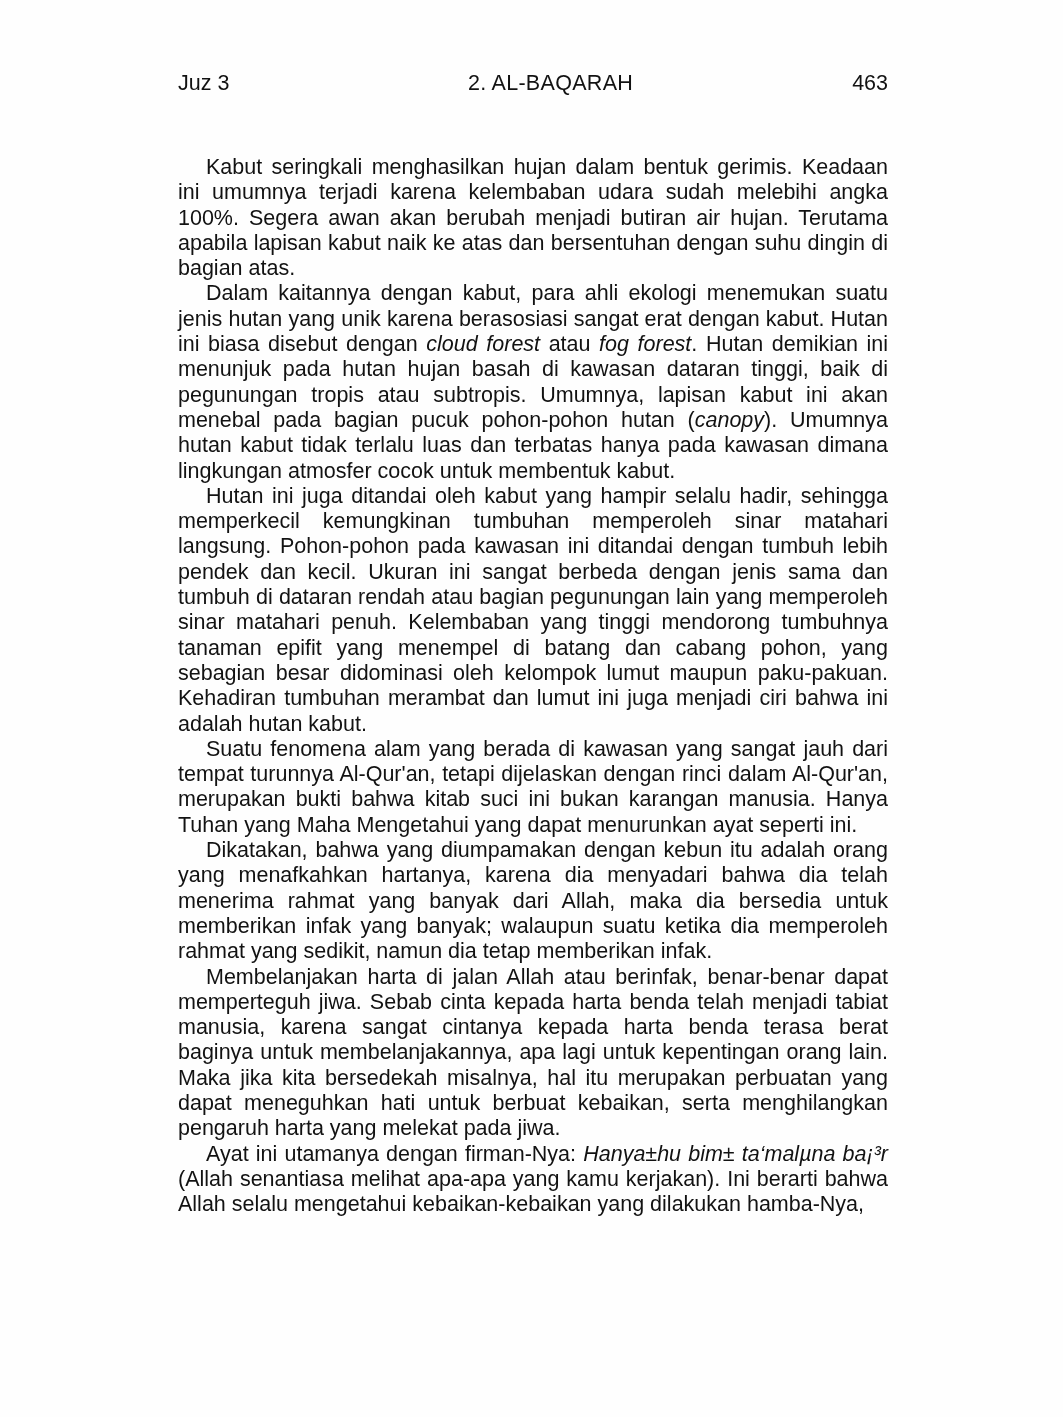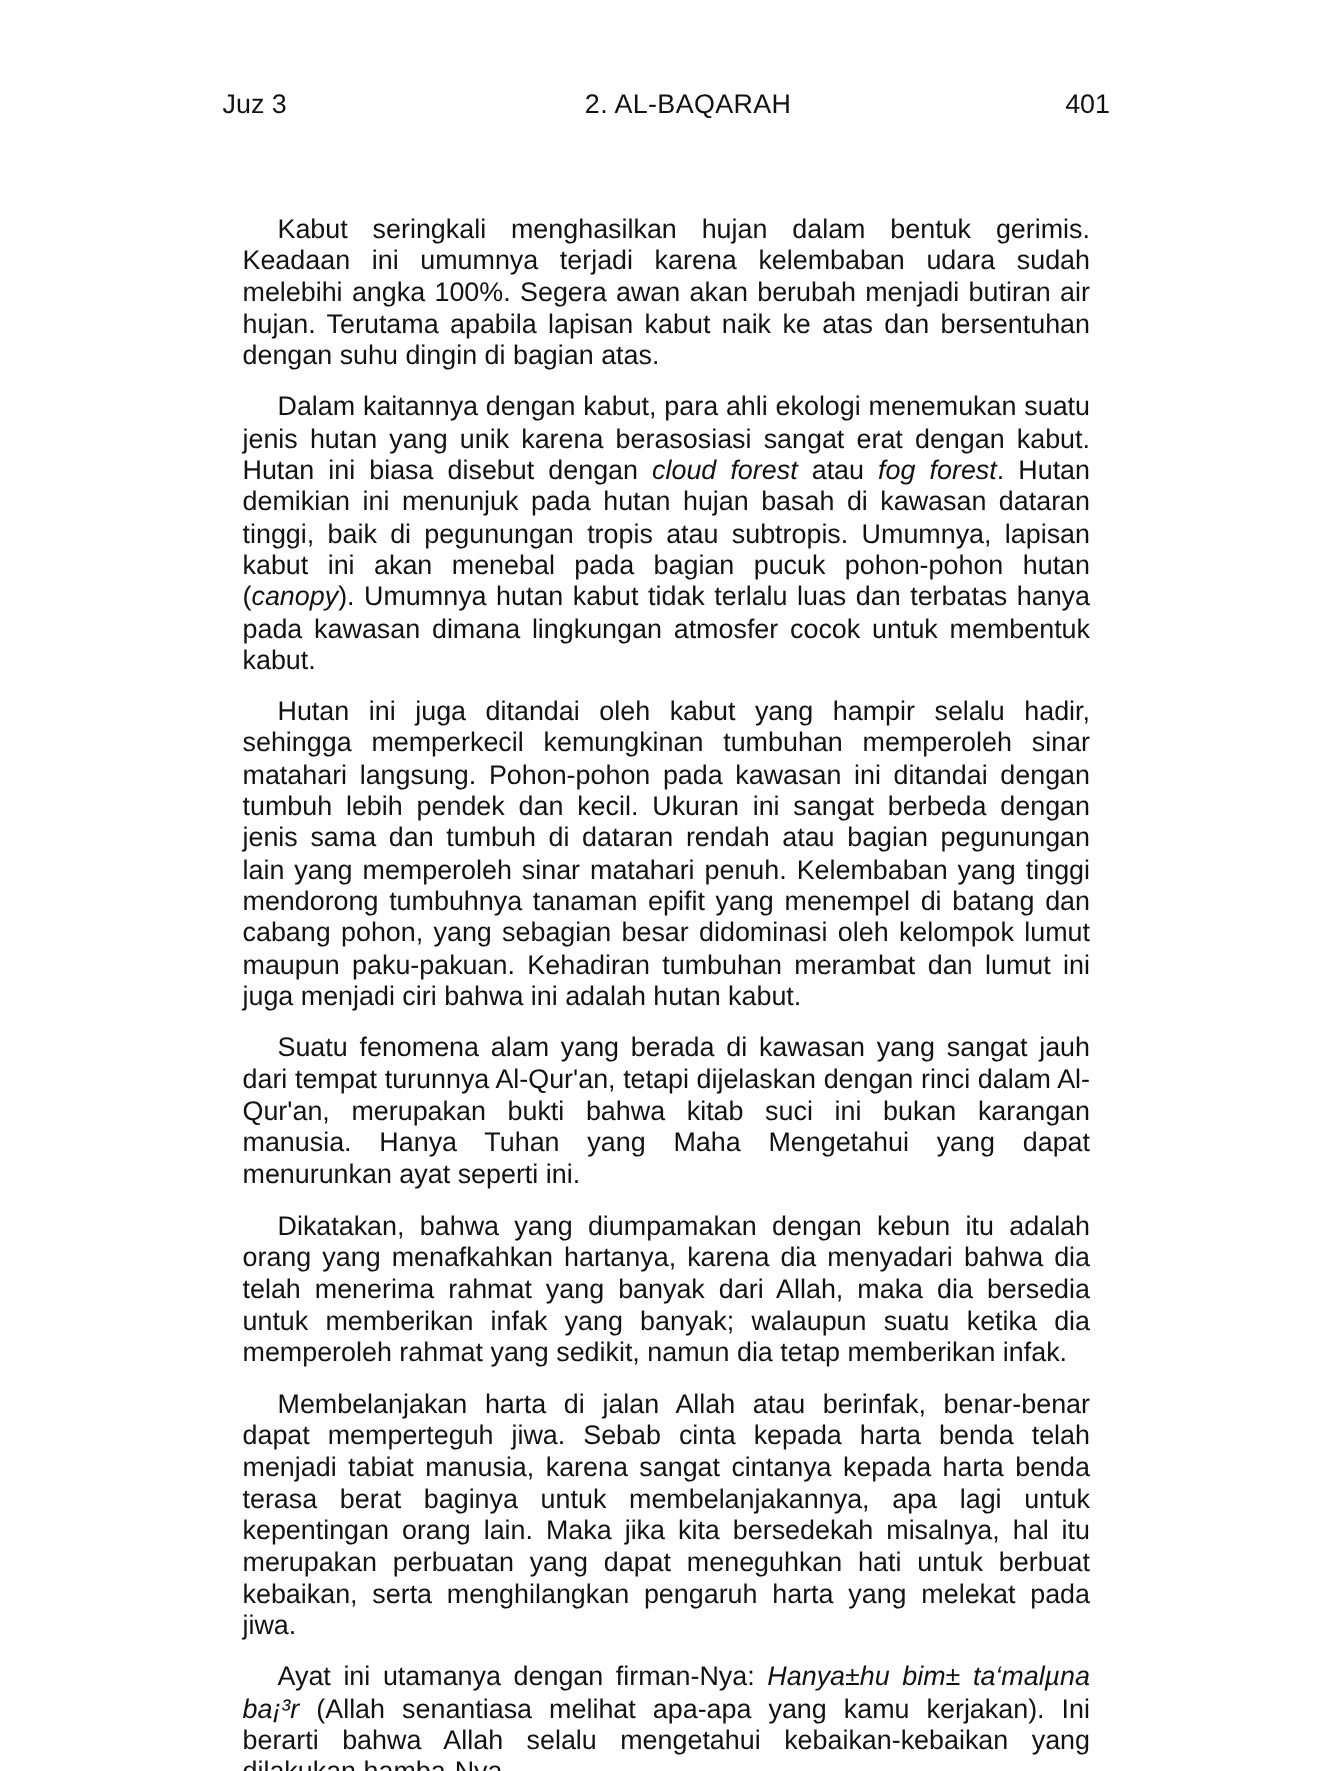--- a/index.html
+++ b/index.html
@@ -45,37 +45,37 @@
   .text-body {
     position: absolute;
     top: 155px;
     left: 178px;
     width: 710px;
     font-size: 21.5px;
     line-height: 25.3px;
     text-align: justify;
   }
   .para {
-    margin: 16px;
+    margin: 0;
     padding: 0;
     text-indent: 28px;
   }
   .para i {
     font-style: italic;
   }
 </style>
 </head>
 <body>
 
 <div class="page">
 
   <div class="running-header">
     <span class="hdr-left">Juz 3</span>
     <span class="hdr-center">2. AL-BAQARAH</span>
-    <span class="hdr-right">401</span>
+    <span class="hdr-right">463</span>
   </div>
 
   <div class="text-body">
 
   <p class="para"><span>Kabut seringkali menghasilkan hujan dalam bentuk gerimis. Keadaan ini umumnya terjadi karena kelembaban udara sudah melebihi angka 100%. Segera awan akan berubah menjadi butiran air hujan. Terutama apabila lapisan kabut naik ke atas dan bersentuhan dengan suhu dingin di bagian atas.</span></p>
       <p class="para"><span>Dalam kaitannya dengan kabut, para ahli ekologi menemukan suatu jenis hutan yang unik karena berasosiasi sangat erat dengan kabut. Hutan ini biasa disebut dengan </span><i>cloud forest</i><span> atau </span><i>fog forest</i><span>. Hutan demikian ini menunjuk pada hutan hujan basah di kawasan dataran tinggi, baik di pegunungan tropis atau subtropis. Umumnya, lapisan kabut ini akan menebal pada bagian pucuk pohon-pohon hutan (</span><i>canopy</i><span>). Umumnya hutan kabut tidak terlalu luas dan terbatas hanya pada kawasan dimana lingkungan atmosfer cocok untuk membentuk kabut.</span></p>
       <p class="para"><span>Hutan ini juga ditandai oleh kabut yang hampir selalu hadir, sehingga memperkecil kemungkinan tumbuhan memperoleh sinar matahari langsung. Pohon-pohon pada kawasan ini ditandai dengan tumbuh lebih pendek dan kecil. Ukuran ini sangat berbeda dengan jenis sama dan tumbuh di dataran rendah atau bagian pegunungan lain yang memperoleh sinar matahari penuh. Kelembaban yang tinggi mendorong tumbuhnya tanaman epifit yang menempel di batang dan cabang pohon, yang sebagian besar didominasi oleh kelompok lumut maupun paku-pakuan. Kehadiran tumbuhan merambat dan lumut ini juga menjadi ciri bahwa ini adalah hutan kabut.</span></p>
       <p class="para"><span>Suatu fenomena alam yang berada di kawasan yang sangat jauh dari tempat turunnya Al-Qur'an, tetapi dijelaskan dengan rinci dalam Al-Qur'an, merupakan bukti bahwa kitab suci ini bukan karangan manusia. Hanya Tuhan yang Maha Mengetahui yang dapat menurunkan ayat seperti ini.</span></p>
       <p class="para"><span>Dikatakan, bahwa yang diumpamakan dengan kebun itu adalah orang yang menafkahkan hartanya, karena dia menyadari bahwa dia telah menerima rahmat yang banyak dari Allah, maka dia bersedia untuk memberikan infak yang banyak; walaupun suatu ketika dia memperoleh rahmat yang sedikit, namun dia tetap memberikan infak.</span></p>
       <p class="para"><span>Membelanjakan harta di jalan Allah atau berinfak, benar-benar dapat memperteguh jiwa. Sebab cinta kepada harta benda telah menjadi tabiat manusia, karena sangat cintanya kepada harta benda terasa berat baginya untuk membelanjakannya, apa lagi untuk kepentingan orang lain. Maka jika kita bersedekah misalnya, hal itu merupakan perbuatan yang dapat meneguhkan hati untuk berbuat kebaikan, serta menghilangkan pengaruh harta yang melekat pada jiwa.</span></p>

